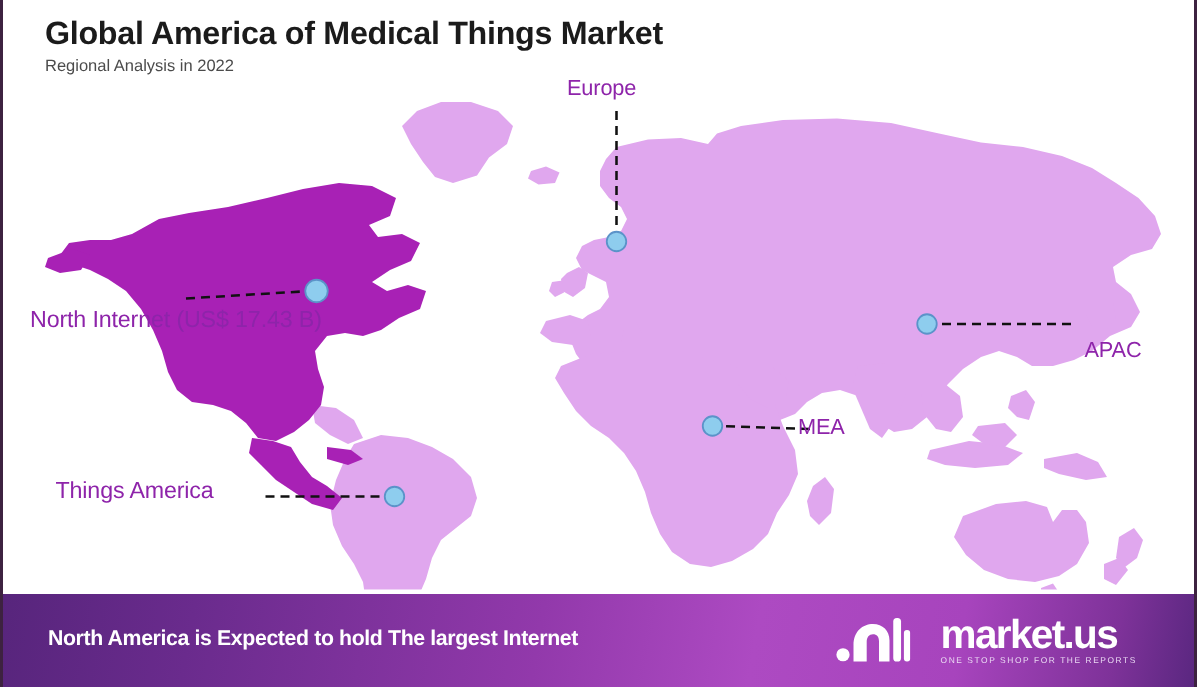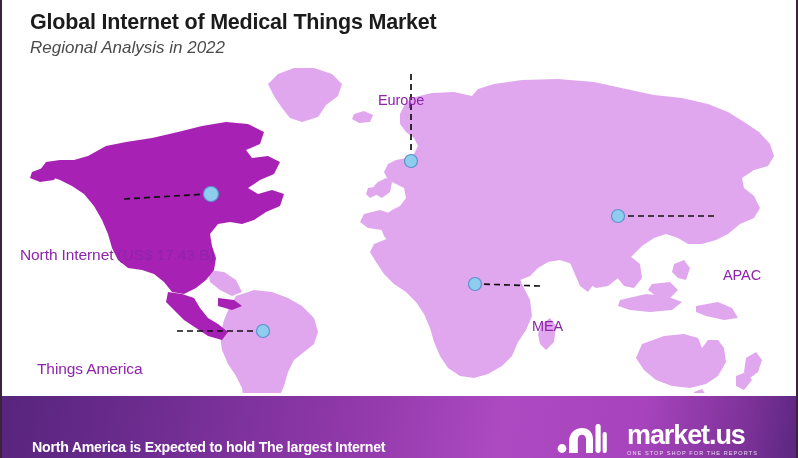--- a/index.html
+++ b/index.html
@@ -20,61 +20,59 @@
   
   #header { position: absolute; left: 28px; top: 10px; }
   #title {
     font-size: 21.5px;
     font-weight: bold;
     color: #1b1b1b;
     letter-spacing: -0.2px;
     white-space: nowrap;
   }
   #subtitle {
-    font-size: 17px;
+    font-size: 11px;
     color: #4b4b4b;
     margin-top: 3px;
     white-space: nowrap;
-    font-style: italic;
   }
   
   #map-wrap {
     position: absolute;
     left: 0; top: 48px;
     width: 798px; height: 345px;
   }
   #world-map { display: block; width: 798px; height: 345px; }
   
   .region-label {
     position: absolute;
     color: #8e24aa;
     font-size: 14.5px;
     white-space: nowrap;
     letter-spacing: -0.1px;
-    margin-top: 41px;
   }
   .region-label.big { font-size: 15.5px; }
   .region-sub { font-size: 15.5px; text-align: right; }
   #label-na  { left: 18px;  top: 205px; text-align: center; width: 160px; }
   #label-eu  { left: 376px; top: 51px; }
   #label-apac{ left: 721px; top: 226px; }
   #label-mea { left: 530px; top: 277px; }
   #label-latam{ left: 35px; top: 319px; }
   
   #overlay { position: absolute; left: 0; top: 0; width: 798px; height: 458px; pointer-events: none; }
   
   #banner {
     position: absolute;
     left: 0; bottom: 0;
     width: 794px; height: 62px;
     background: linear-gradient(100deg,
         #57257c 0%, #6a2b8d 16%, #9239ab 45%, #ad4ac2 63%,
         #a744bd 80%, #7e3299 93%, #5a2780 100%);
     display: flex;
-    align-items: flex-end;
+    align-items: center;
     justify-content: space-between;
     padding: 0 24px 0 30px;
   }
   #banner-text {
     color: #ffffff;
     font-size: 14.2px;
     font-weight: bold;
     line-height: 1.5;
     letter-spacing: -0.25px;
     max-width: 470px;
@@ -98,21 +96,21 @@
     margin-top: 2px;
     text-align: right;
   }
 </style>
 </head>
 <body>
 
 <div id="infographic">
 
   <div id="header">
-    <div id="title">Global Internet of Medical Things Market</div>
+    <div id="title">Global America of Medical Things Market</div>
     <div id="subtitle">Regional Analysis in 2022</div>
   </div>
 
   <div id="map-wrap">
     <svg id="world-map" viewBox="0 0 798 345">
       <g fill="#e0a7ee">
 
         <path d="M276 26 L292 20 L312 20 L330 26 L340 36 L336 48 L324 57 L316 69 L300 74 L288 70 L280 60 L272 48 L266 36 Z"></path>
 
         <path d="M352 66 L362 63 L371 67 L368 74 L357 75 L350 71 Z"></path>

